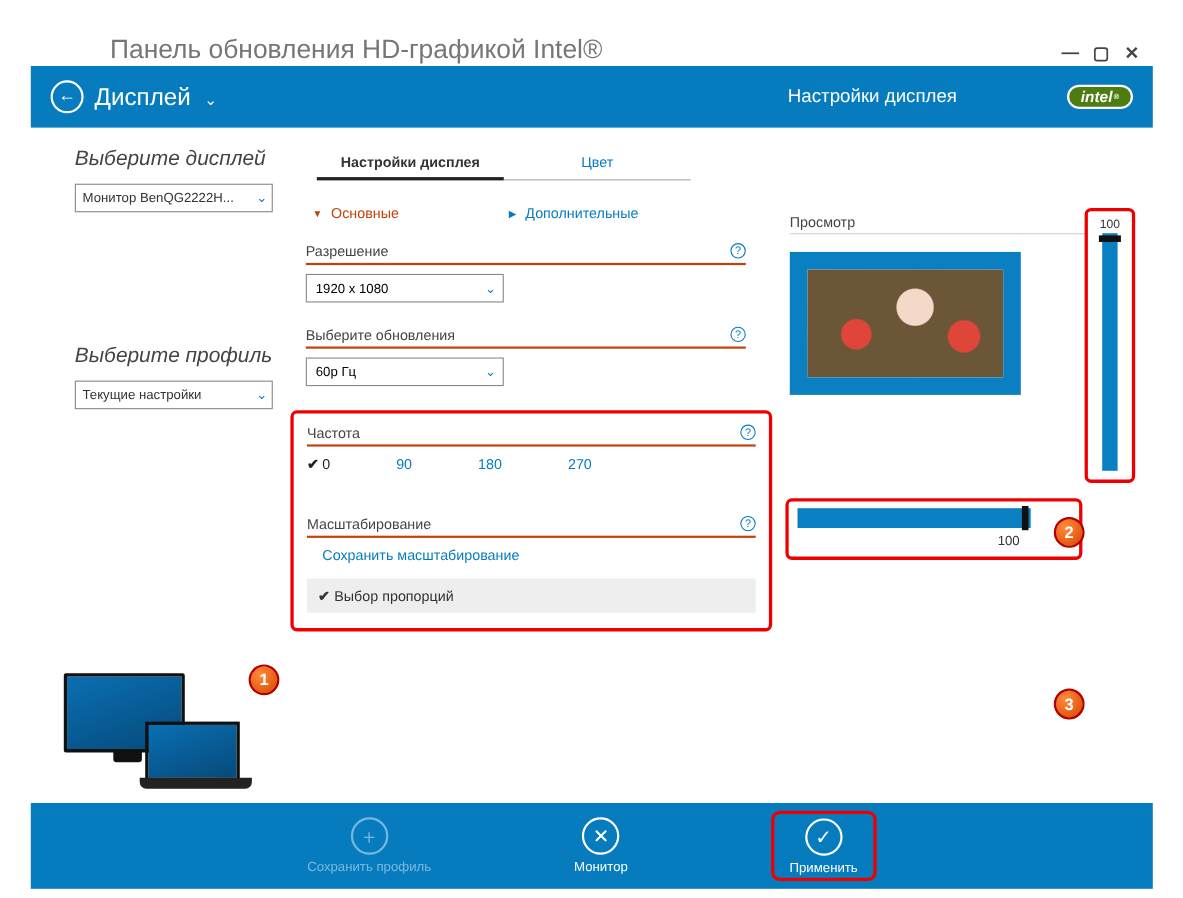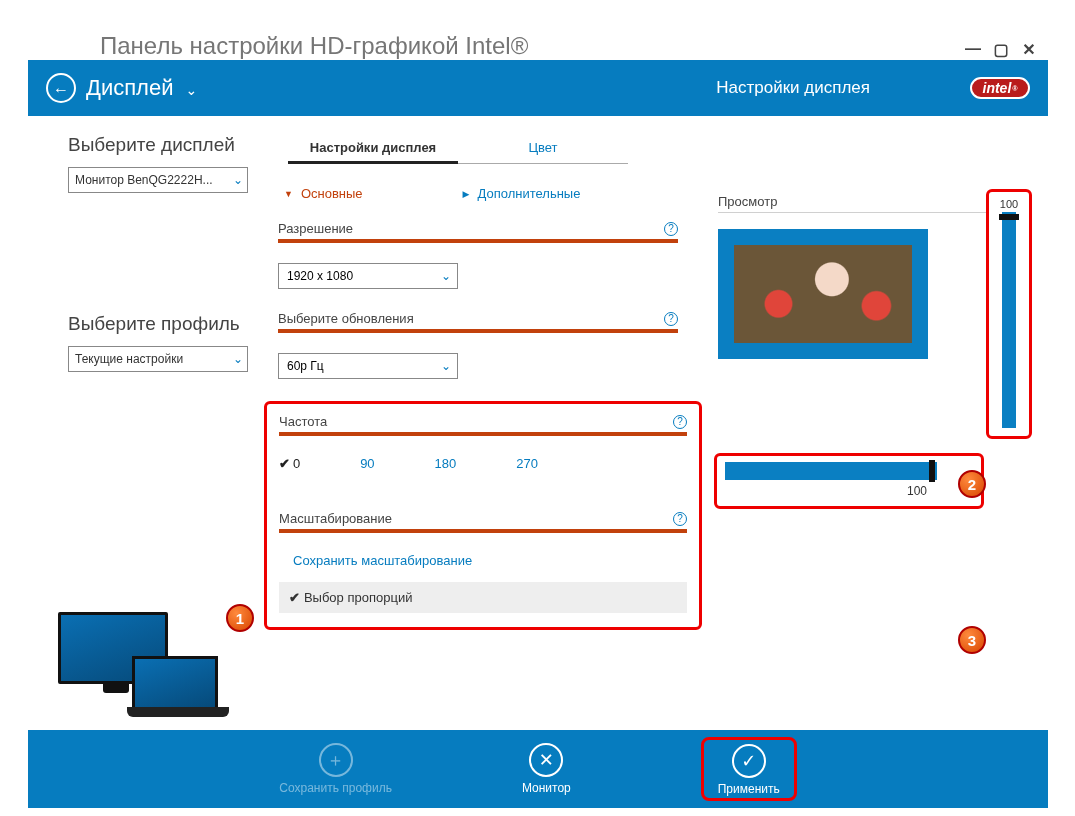--- a/index.html
+++ b/index.html
@@ -8,41 +8,41 @@
   .window { position: absolute; top: 20px; left: 28px; width: 1020px; height: 788px; background: #fff;}
   .titlebar { height: 40px; background:#fff; display:flex; align-items:flex-end; padding:0 8px 0 72px;}
   .titlebar .title { font-size:24px; font-weight:300; color:#767676; flex:1;}
   .titlebar .wbtn { width:22px; height:22px; margin-left:6px; color:#444; display:flex; align-items:center; justify-content:center; font-weight:bold;}
   .bluebar { height:56px; background:#067cbf; display:flex; align-items:center; color:#fff; padding:0 18px;}
   .backbtn { width:30px; height:30px; border:2px solid #fff; border-radius:50%; display:flex; align-items:center; justify-content:center; margin-right:10px;}
   .section-name { font-size:22px; font-weight:400;}
   .chev { margin-left:6px; font-size:14px;}
   .bluebar-right { margin-left:auto; display:flex; align-items:center; gap:100px;}
   .bluebar-right .subtitle{ font-size:17px; font-weight:300;}
-  .intel-logo { width:60px; height:22px; border:2px solid #fff; border-radius:18px/18px; display:flex; align-items:center; justify-content:center; font-size:14px; font-style:italic; font-weight:bold; background:#b91c1c;}
+  .intel-logo { width:60px; height:22px; border:2px solid #fff; border-radius:18px/18px; display:flex; align-items:center; justify-content:center; font-size:14px; font-style:italic; font-weight:bold; background:#4d7c0f;}
   .intel-logo::after{content:"®"; font-size:7px; vertical-align:top; margin-left:1px;}
 
   .body-area { display:flex; padding: 18px 12px 0 40px; height: 580px; position:relative;}
   .leftcol { width: 210px; padding-right:20px;}
-  .leftcol h3 { font-size:19px; font-weight:400; color:#444; line-height:1.2; margin-bottom:10px;}
+  .leftcol h3 { font-size:19px; font-weight:400; color:#444; line-height:1.2; margin-bottom:10px;font-style:italic;}
   .leftsel { border:1px solid #888; height:26px; width:180px; display:flex; align-items:center; padding:12px 6px; font-size:12px; color:#333; margin-bottom:40px; position:relative;}
   .leftsel .dd { position:absolute; right:4px; color:#067cbf; font-size:12px;}
 
   .midcol { width: 400px; }
   .tabs { display:flex; gap:0; margin-left:10px;}
   .tab { width:170px; text-align:center; padding:6px 0; font-size:13px; color:#067cbf; border-bottom:1px solid #aaa;}
   .tab.active { color:#333; font-weight:600; border-bottom:3px solid #222;}
   .subtabs { display:flex; gap:100px; margin:22px 0 20px 6px; font-size:13px;}
   .subtab { color:#c2410c; display:flex; align-items:center; gap:4px;}
   .subtab.secondary{ color:#067cbf;}
   .tri-down::before{content:"▼"; font-size:9px; margin-right:4px;}
   .tri-right::before{content:"▶"; font-size:9px; margin-right:4px; color:#067cbf;}
 
   .fieldblock{ margin-bottom:22px;}
-  .fieldlabel-row{ display:flex; align-items:center; border-bottom:4px solid #c2410c; padding-bottom:3px; margin-bottom:20px;}
+  .fieldlabel-row{ display:flex; align-items:flex-start; border-bottom:2px solid #c2410c; padding-bottom:3px; margin-bottom:8px;}
   .fieldlabel{ font-size:13px; color:#444; flex:1;}
   .help{ width:14px; height:14px; border:1px solid #067cbf; color:#067cbf; border-radius:50%; font-size:10px; display:flex; align-items:center; justify-content:center;}
   .sel { border:1px solid #888; height:26px; width:180px; display:flex; align-items:center; padding:0 8px; font-size:12px; position:relative;}
   .sel .dd{ position:absolute; right:6px; color:#067cbf; font-size:12px;}
 
   .highlight-box{ border:3px solid #e00; border-radius:6px; padding:10px 12px 14px 12px; margin-left:-14px; margin-right:-24px;}
   .rot-opts{ display:flex; gap:60px; margin-top:8px;}
   .rot-opt{ font-size:13px; color:#067cbf;}
   .rot-opt.sel-opt{ color:#222;}
   .rot-opt.sel-opt::before{content:"✔"; font-weight:bold; margin-right:3px;}
@@ -85,21 +85,21 @@
   .fbtn .circ{ width:34px; height:34px; border:2px solid #fff; border-radius:50%; display:flex; align-items:center; justify-content:center; font-size:18px;}
   .fbtn.disabled{ opacity:0.45;}
   .apply-hl{ border:3px solid #e00; border-radius:8px; padding:4px 14px 2px 14px;}
 </style>
 </head>
 <body>
 
 <div class="window">
 
   <div class="titlebar">
-    <div class="title">Панель настройки HD-графикой Intel®</div>
+    <div class="title">Панель обновления HD-графикой Intel®</div>
     <div class="wbtn">—</div>
     <div class="wbtn">▢</div>
     <div class="wbtn">✕</div>
   </div>
 
   <div class="bluebar">
     <div class="backbtn">
       <span>←</span>
     </div>
     <div class="section-name">

